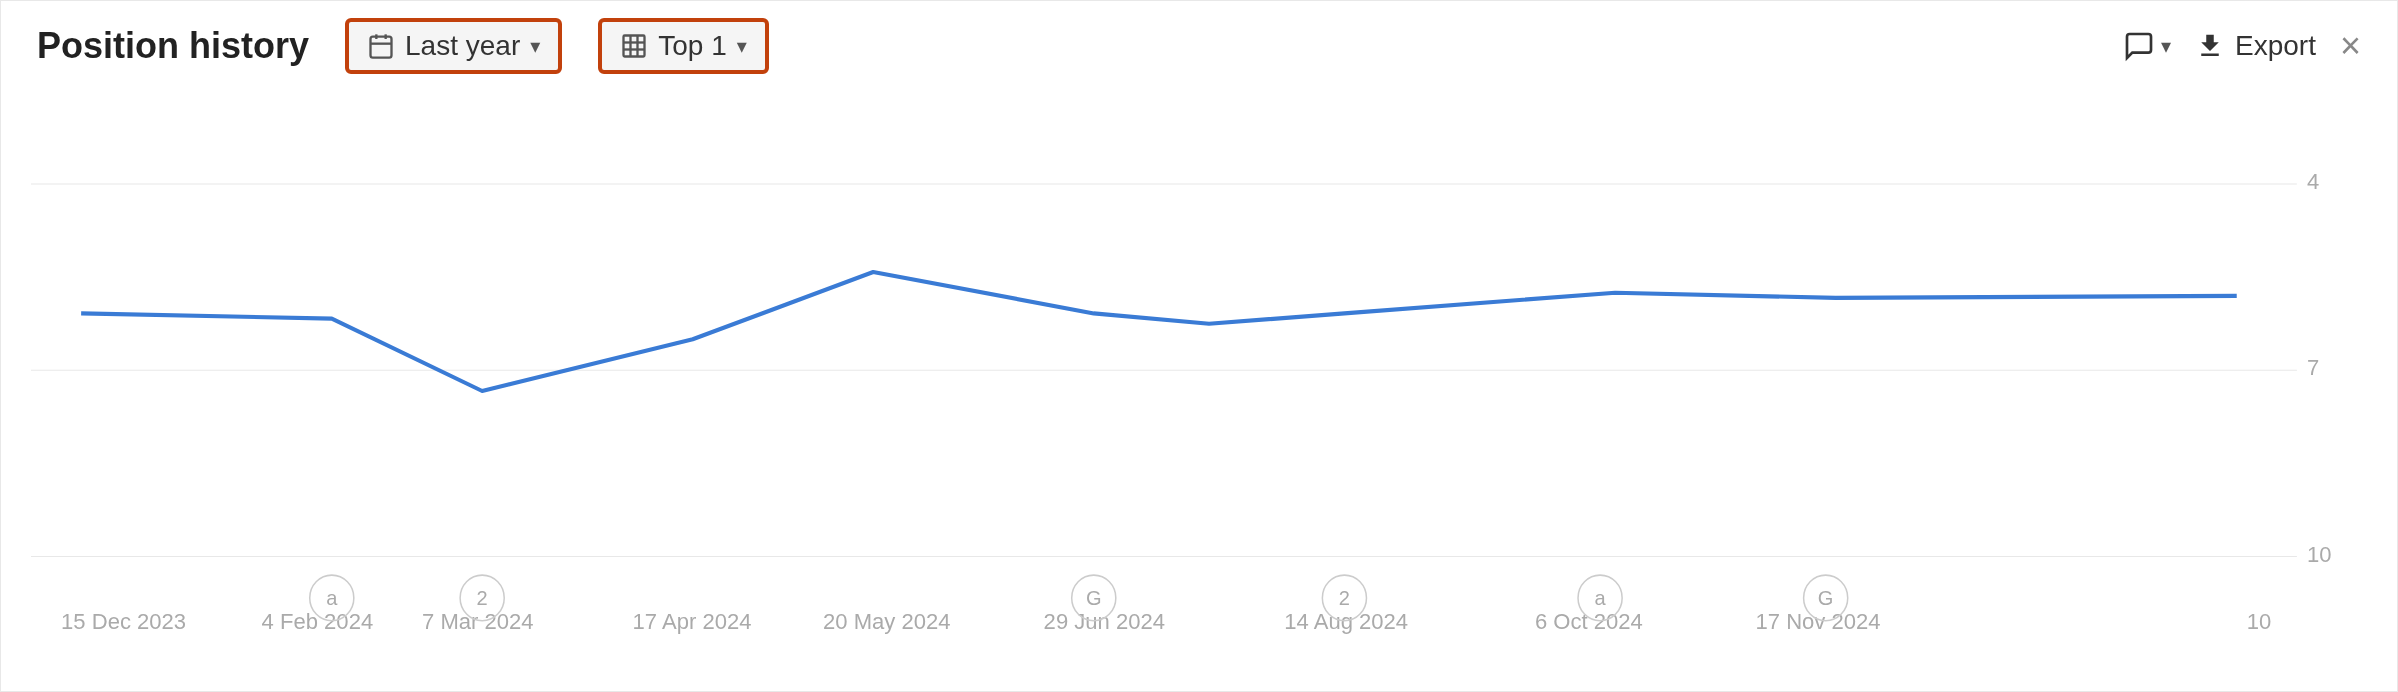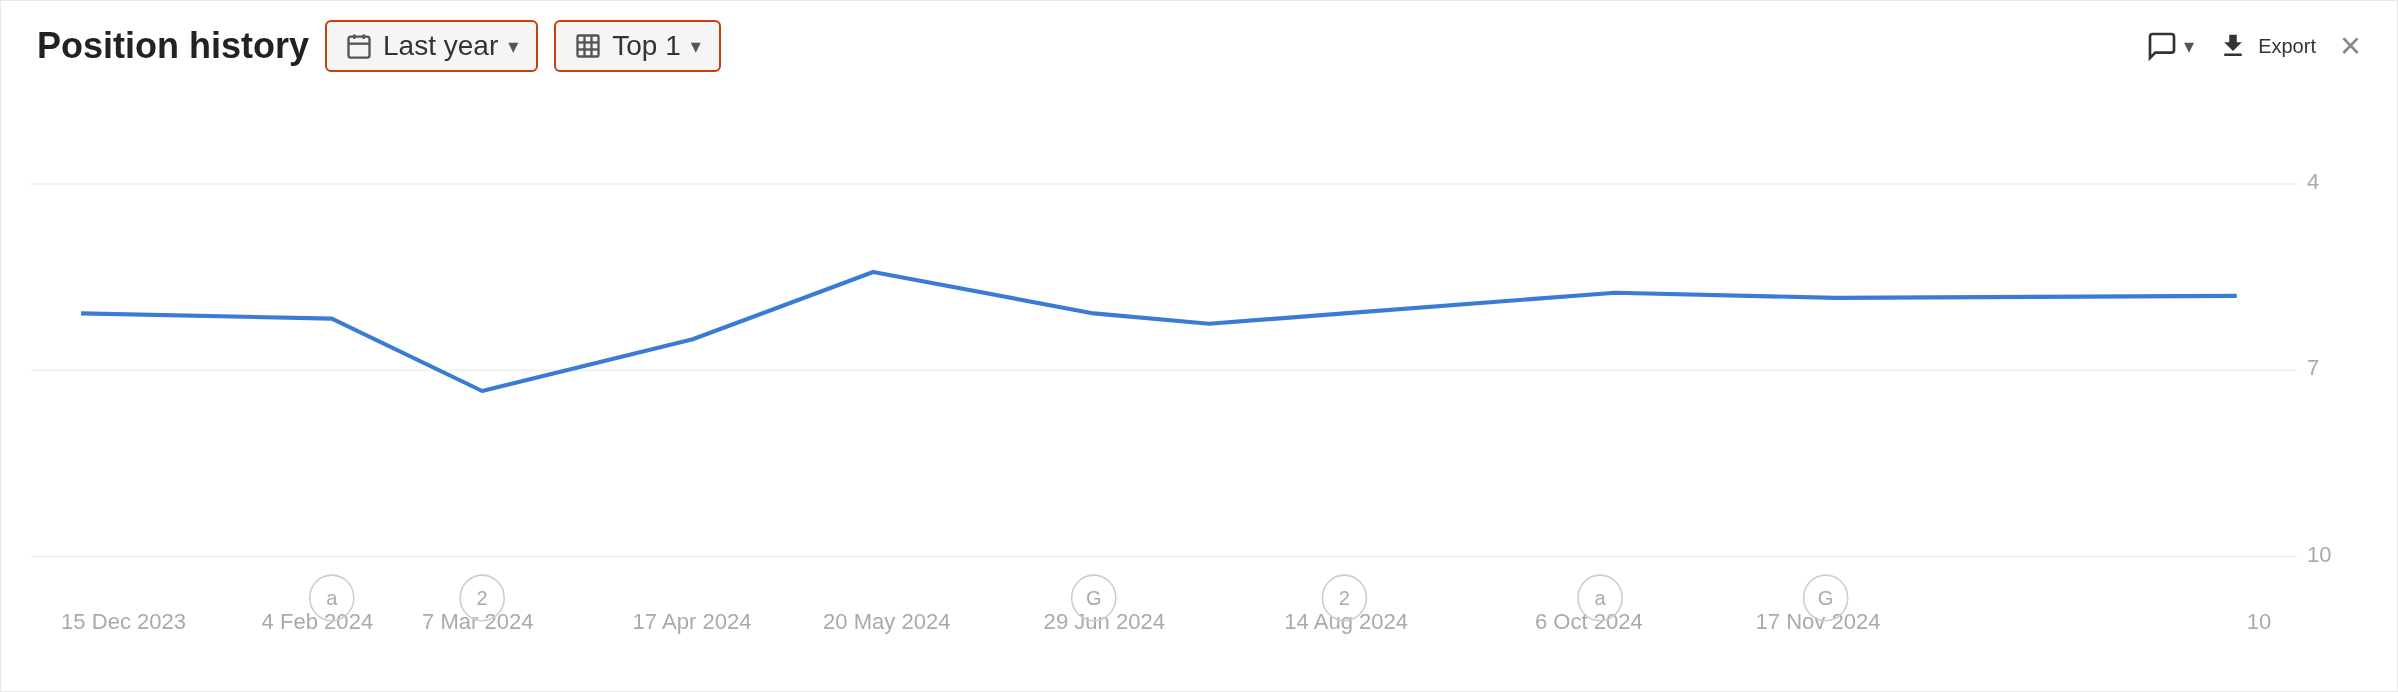--- a/index.html
+++ b/index.html
@@ -15,39 +15,39 @@
       width: 100%;
       height: 100%;
       position: relative;
       background: #fff;
       border: 1px solid #e8e8e8;
     }
     .header {
       display: flex;
       align-items: center;
       padding: 18px 36px;
-      gap: 16px;
+      gap: 36px;
       height: 90px;
       border-bottom: none;
       justify-content: space-between;
     }
     .title {
       font-size: 36px;
       font-weight: 700;
       color: #222;
       white-space: nowrap;
     }
     .filter-btn {
       display: flex;
       align-items: center;
       gap: 10px;
       font-size: 28px;
       color: #333;
       background: #f5f5f5;
-      border: 2px solid #c2410c;
+      border: 4px solid #c2410c;
       border-radius: 6px;
       padding: 8px 18px;
       cursor: pointer;
     }
     .filter-btn .icon-svg {
       width: 28px;
       height: 28px;
     }
     .chevron {
       font-size: 20px;
@@ -66,21 +66,21 @@
       font-size: 26px;
       color: #333;
       cursor: pointer;
       background: none;
       border: none;
     }
     .export-btn {
       display: flex;
       align-items: center;
       gap: 10px;
-      font-size: 20px;
+      font-size: 28px;
       color: #333;
       cursor: pointer;
       background: none;
       border: none;
     }
     .close-btn {
       font-size: 36px;
       color: #888;
       cursor: pointer;
       background: none;

